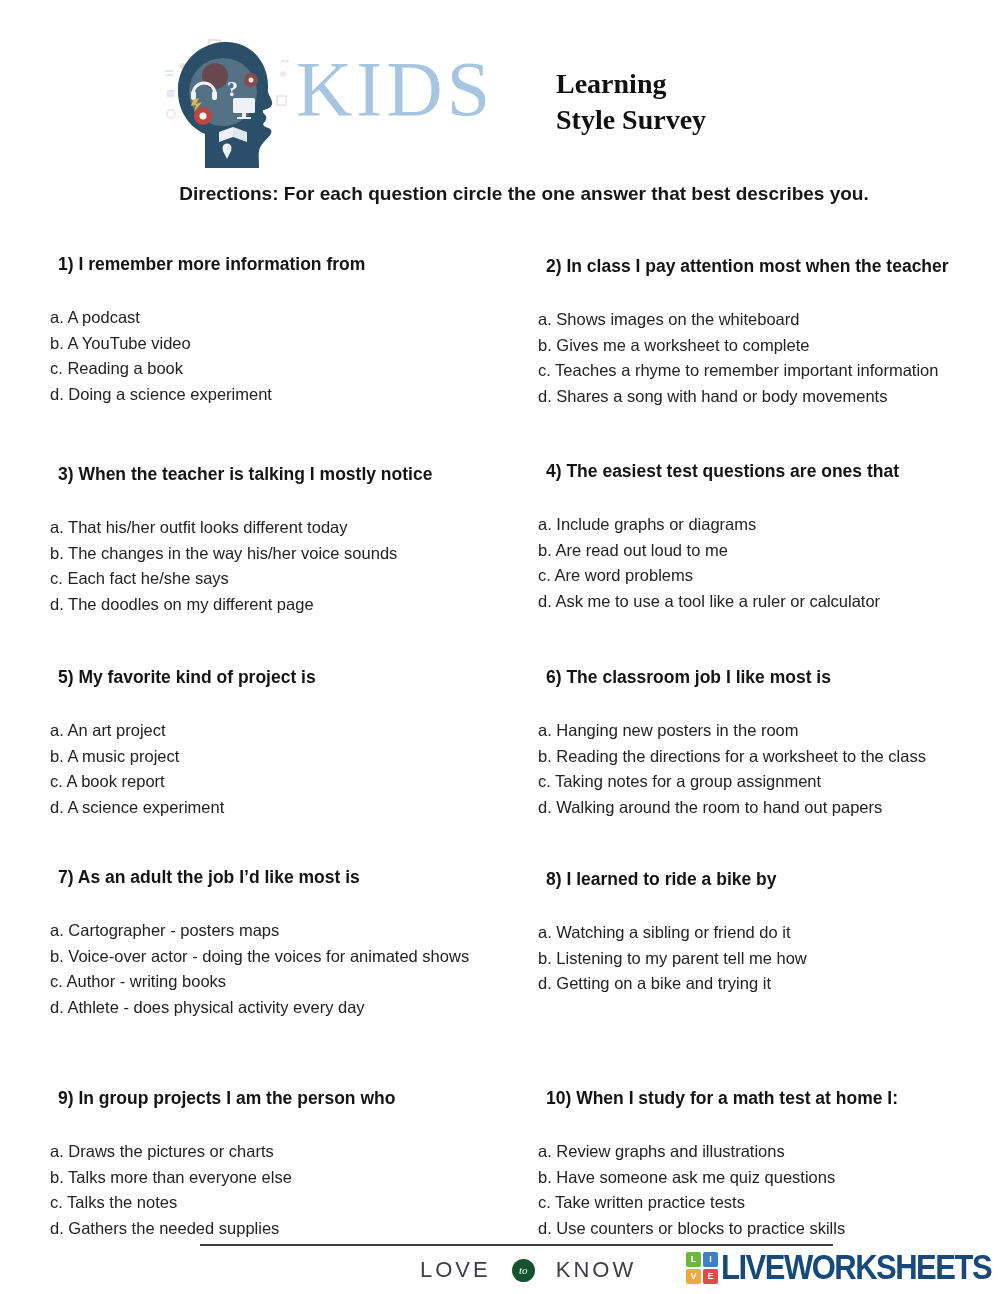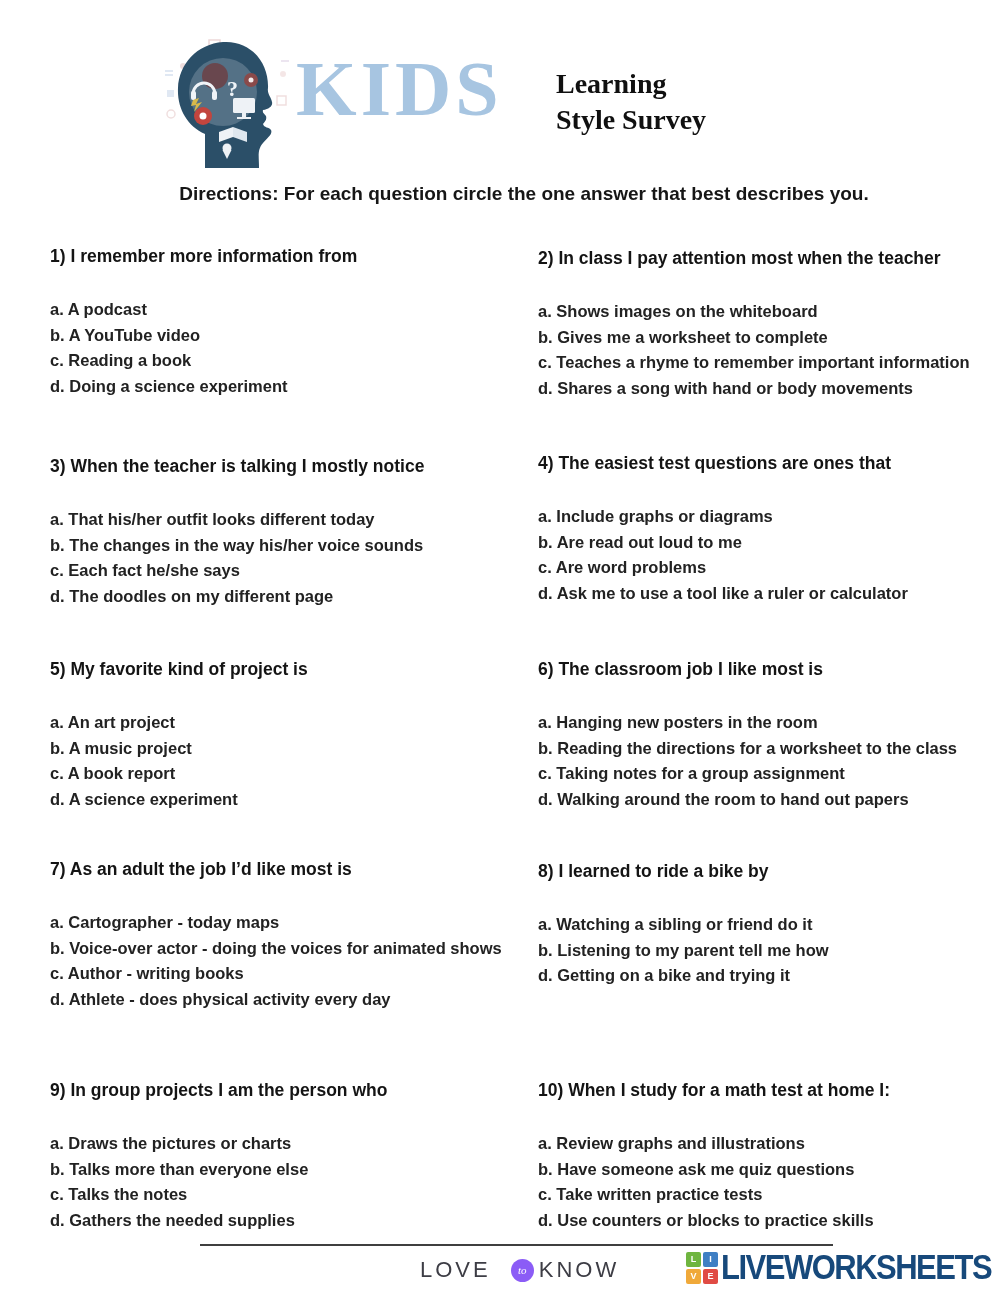--- a/index.html
+++ b/index.html
@@ -5,56 +5,56 @@
   html,body{margin:0;padding:0;background:#e9e9e9;}
   #page{
     position:relative;width:1000px;height:1294px;margin:0 auto;
     background:#ffffff;overflow:hidden;
     font-family:"Liberation Sans",sans-serif;color:#1e1e1e;
   }
   
   #logo{position:absolute;left:163px;top:36px;width:132px;height:132px;}
   #brand{
     position:absolute;left:296px;top:50px;
-    font-family:"Liberation Serif",serif;font-weight:bold;
+    font-family:"Liberation Serif",serif;font-weight:normal;
     font-size:78px;line-height:1;letter-spacing:4px;
   }
   #titles{
     position:absolute;left:556px;top:66px;
     font-family:"Liberation Serif",serif;font-weight:bold;
     font-size:28px;line-height:36px;color:#101010;
   }
   #directions{
     position:absolute;left:0;top:183px;width:1000px;
     text-align:center;font-weight:bold;font-size:19px;color:#161616;margin-left:24px;
   }
   
   .q{position:absolute;}
   .q-head{
-    margin:0;font-size:17.5px;font-weight:bold;color:#141414;white-space:nowrap;
-  }
-  .opts{margin:30px 0 0;padding:0;list-style:none;font-weight:bold;}
+    margin:8px;font-size:17.5px;font-weight:bold;color:#141414;white-space:nowrap;
+  }
+  .opts{margin:30px 0 0;padding:0;list-style:none;}
   .opt{
     font-size:16.5px;line-height:25.5px;color:#222;white-space:nowrap;
   }
   #q0{left:50px;top:246px;width:470px}
   #q1{left:538px;top:248px;width:460px}
   #q2{left:50px;top:456px;width:470px}
   #q3{left:538px;top:453px;width:460px}
   #q4{left:50px;top:659px;width:470px}
   #q5{left:538px;top:659px;width:460px}
   #q6{left:50px;top:859px;width:470px}
   #q7{left:538px;top:861px;width:460px}
   #q8{left:50px;top:1080px;width:470px}
   #q9{left:538px;top:1080px;width:460px}
   
   #rule{position:absolute;left:200px;top:1244px;width:633px;height:2px;background:#3f3f3f;}
   #ltk{
     position:absolute;left:420px;top:1256px;height:28px;
-    display:flex;align-items:center;gap:5px;cursor:pointer;
+    display:flex;align-items:center;gap:21px;cursor:pointer;
   }
   .ltk-word{font-size:22px;letter-spacing:3px;font-weight:400;}
   .ltk-circle{
     width:23px;height:23px;border-radius:50%;
     display:flex;align-items:center;justify-content:center;
   }
   .ltk-to{
     font-family:"Liberation Serif",serif;font-style:italic;
     font-size:11px;color:#ffffff;line-height:1;
   }
@@ -192,21 +192,21 @@
       <li class="opt">a. Hanging new posters in the room</li>
       <li class="opt">b. Reading the directions for a worksheet to the class</li>
       <li class="opt">c. Taking notes for a group assignment</li>
       <li class="opt">d. Walking around the room to hand out papers</li>
     </ul>
   </section>
 
   <section class="q" id="q6">
     <h3 class="q-head">7) As an adult the job I’d like most is</h3>
     <ul class="opts">
-      <li class="opt">a. Cartographer - today maps</li>
+      <li class="opt">a. Cartographer - posters maps</li>
       <li class="opt">b. Voice-over actor - doing the voices for animated shows</li>
       <li class="opt">c. Author - writing books</li>
       <li class="opt">d. Athlete - does physical activity every day</li>
     </ul>
   </section>
 
   <section class="q" id="q7">
     <h3 class="q-head">8) I learned to ride a bike by</h3>
     <ul class="opts">
       <li class="opt">a. Watching a sibling or friend do it</li>
@@ -232,21 +232,21 @@
       <li class="opt">b. Have someone ask me quiz questions</li>
       <li class="opt">c. Take written practice tests</li>
       <li class="opt">d. Use counters or blocks to practice skills</li>
     </ul>
   </section>
 
   <div id="rule"></div>
 
   <div id="ltk">
     <span class="ltk-word" style="color: rgb(61, 61, 69);">LOVE</span>
-    <span class="ltk-circle" style="background: #8b5cf6; margin-left: 15px;">
+    <span class="ltk-circle" style="background: #14532d;">
       <span class="ltk-to">to</span>
     </span>
     <span class="ltk-word" style="color: rgb(61, 61, 69);">KNOW</span>
   </div>
 
   <div id="lws">
     <span id="lws-tiles">
       <span class="tile" style="background: rgb(111, 181, 63);">L</span>
       <span class="tile" style="background: rgb(63, 127, 196);">I</span>
       <span class="tile" style="background: rgb(240, 169, 58);">V</span>

